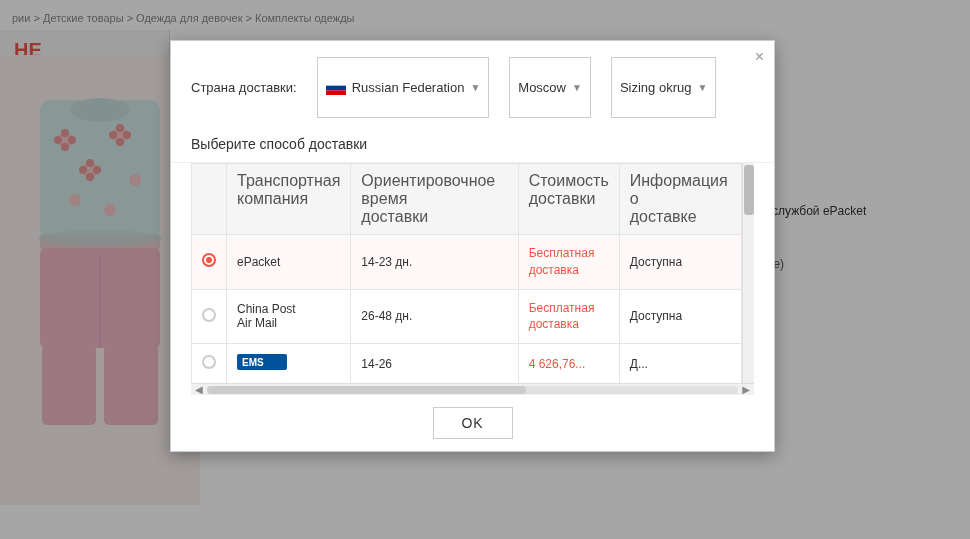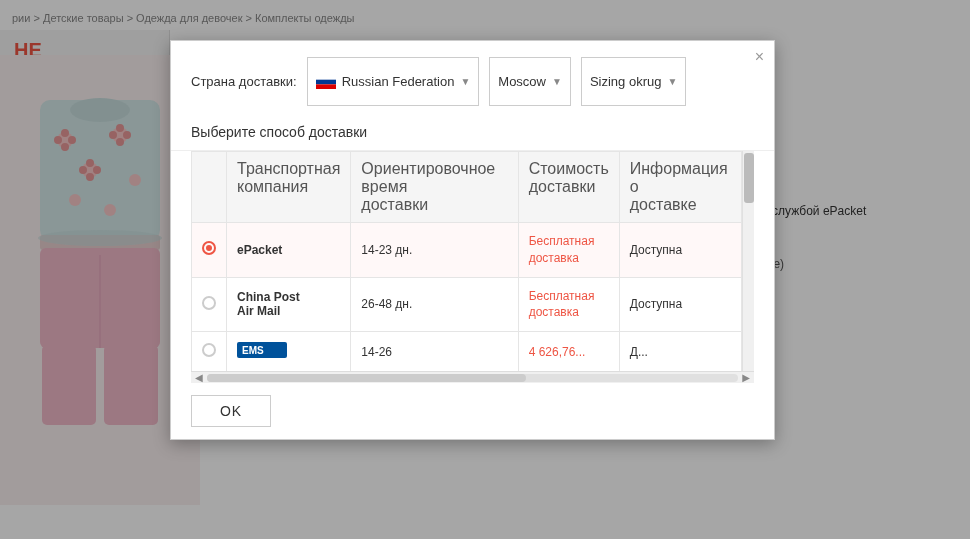--- a/index.html
+++ b/index.html
@@ -188,36 +188,36 @@
       cursor: pointer;
       background: none;
       border: none;
       line-height: 1;
     }
 
     .modal-header {
       padding: 16px 20px 10px;
       display: flex;
       align-items: center;
-      gap: 10px;
+      gap: 20px;
       flex-wrap: wrap;
     }
 
     .shipping-label {
       font-size: 13px;
       color: #333;
       font-weight: normal;
       white-space: nowrap;
     }
 
     .country-select {
       display: flex;
       align-items: center;
       border: 1px solid #ccc;
-      padding: 16px 8px;
+      padding: 22px 8px;
       cursor: pointer;
       font-size: 13px;
       color: #333;
       gap: 6px;
       background: #fff;
     }
 
     .flag-icon {
       width: 20px;
       height: 14px;
@@ -289,21 +289,21 @@
     .radio-btn.checked::after {
       content: '';
       position: absolute;
       top: 2px; left: 2px;
       width: 6px; height: 6px;
       background: #e54;
       border-radius: 50%;
     }
 
     .company-name {
-      font-weight: bold;
+      font-weight: normal;
       color: #333;
     }
 
     .free-delivery {
       color: #e54;
       font-size: 12px;
       line-height: 1.4;
     }
 
     .price-orange {
@@ -366,21 +366,21 @@
       width: 60%;
       height: 8px;
       background: #ccc;
       border-radius: 4px;
     }
 
     
     .modal-footer {
       padding: 12px 20px;
       display: flex;
-      justify-content: flex-start;
+      justify-content: center;
     }
 
     .ok-button {
       width: 80px;
       height: 32px;
       border: 1px solid #ccc;
       background: #fff;
       color: #333;
       font-size: 14px;
       cursor: pointer;

